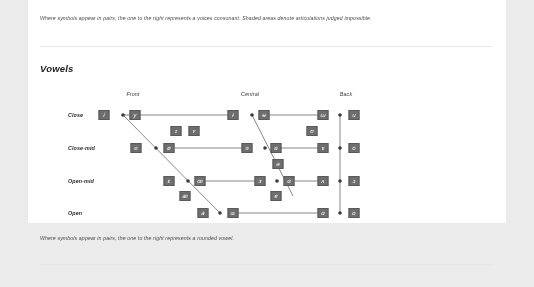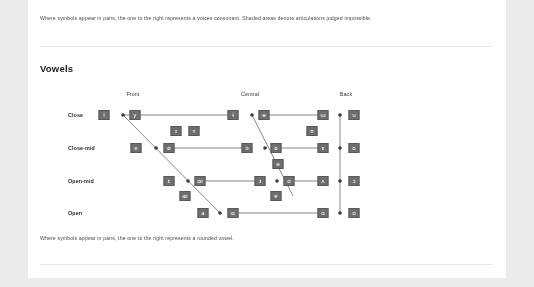--- a/index.html
+++ b/index.html
@@ -15,22 +15,23 @@
     position: relative;
     width: 534px;
     height: 287px;
     background: #ebebeb;
   }
   .card {
     position: absolute;
     left: 28px;
     top: 0;
     width: 478px;
-    height: 278px;
+    height: 223px;
     background: #ffffff;
+    font-style: italic;
   }
   .caption {
     position: absolute;
     left: 12px;
     width: 440px;
     font-size: 5.2px;
     line-height: 8px;
     color: #4a4a4a;
     letter-spacing: 0.12px;
     white-space: nowrap;

